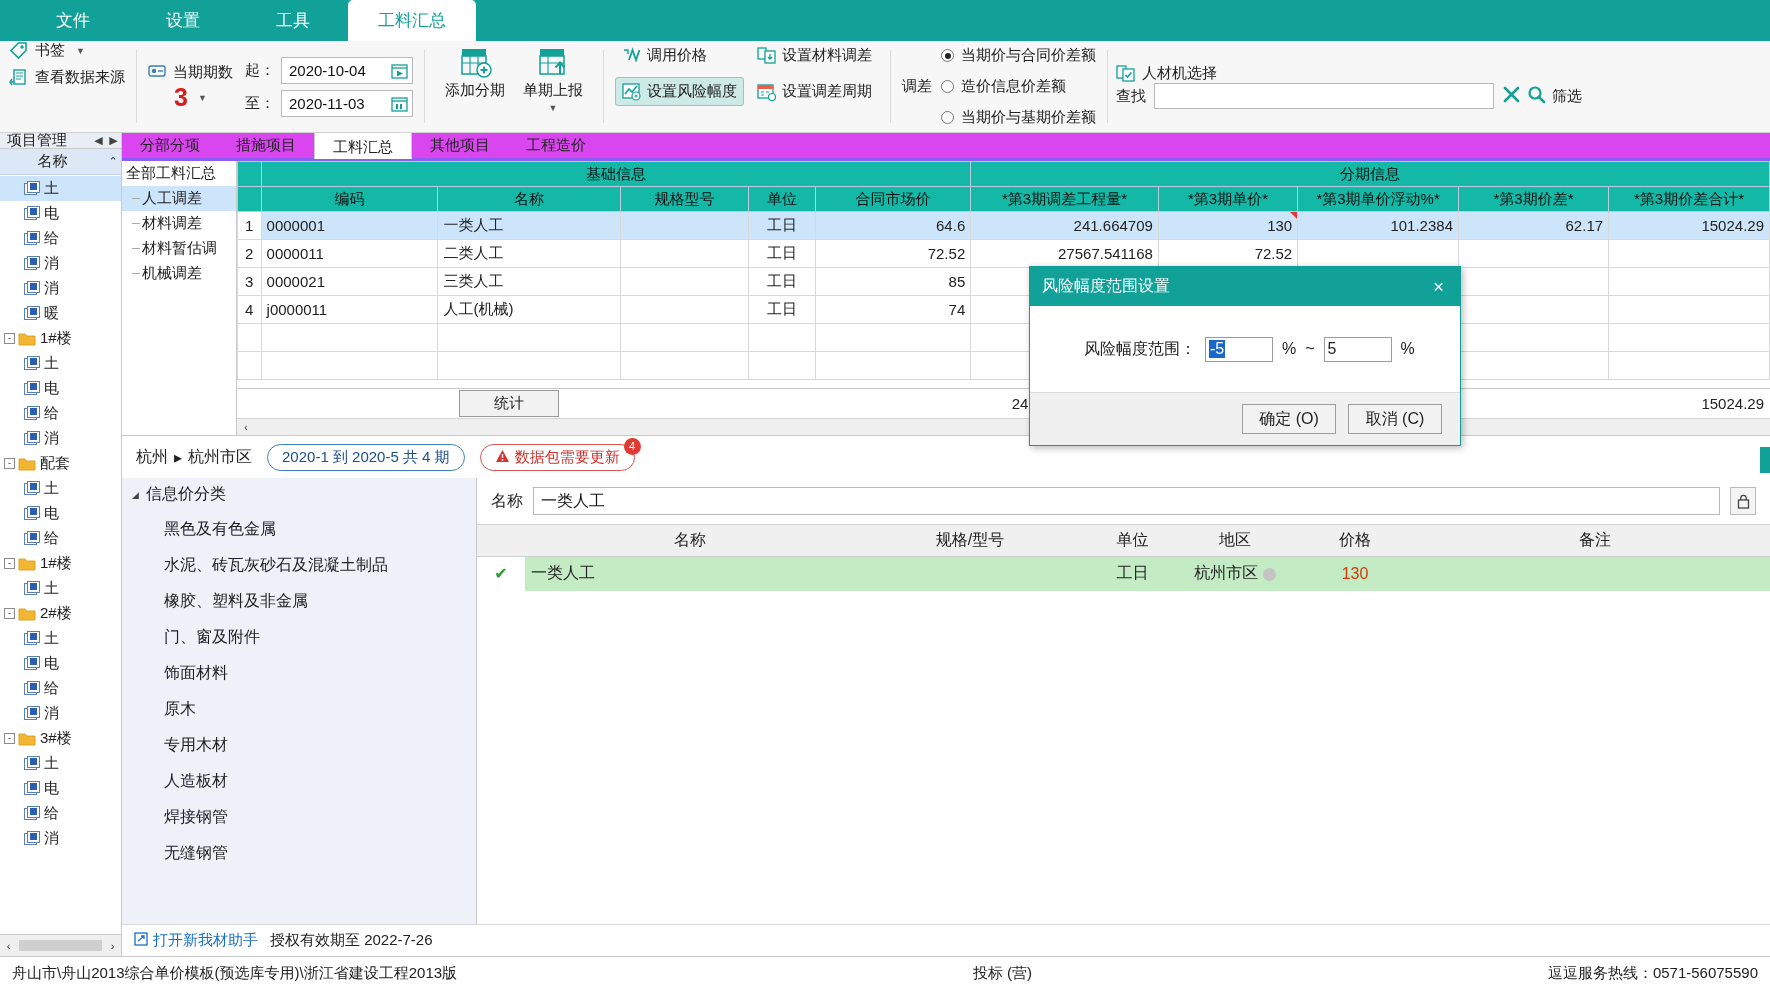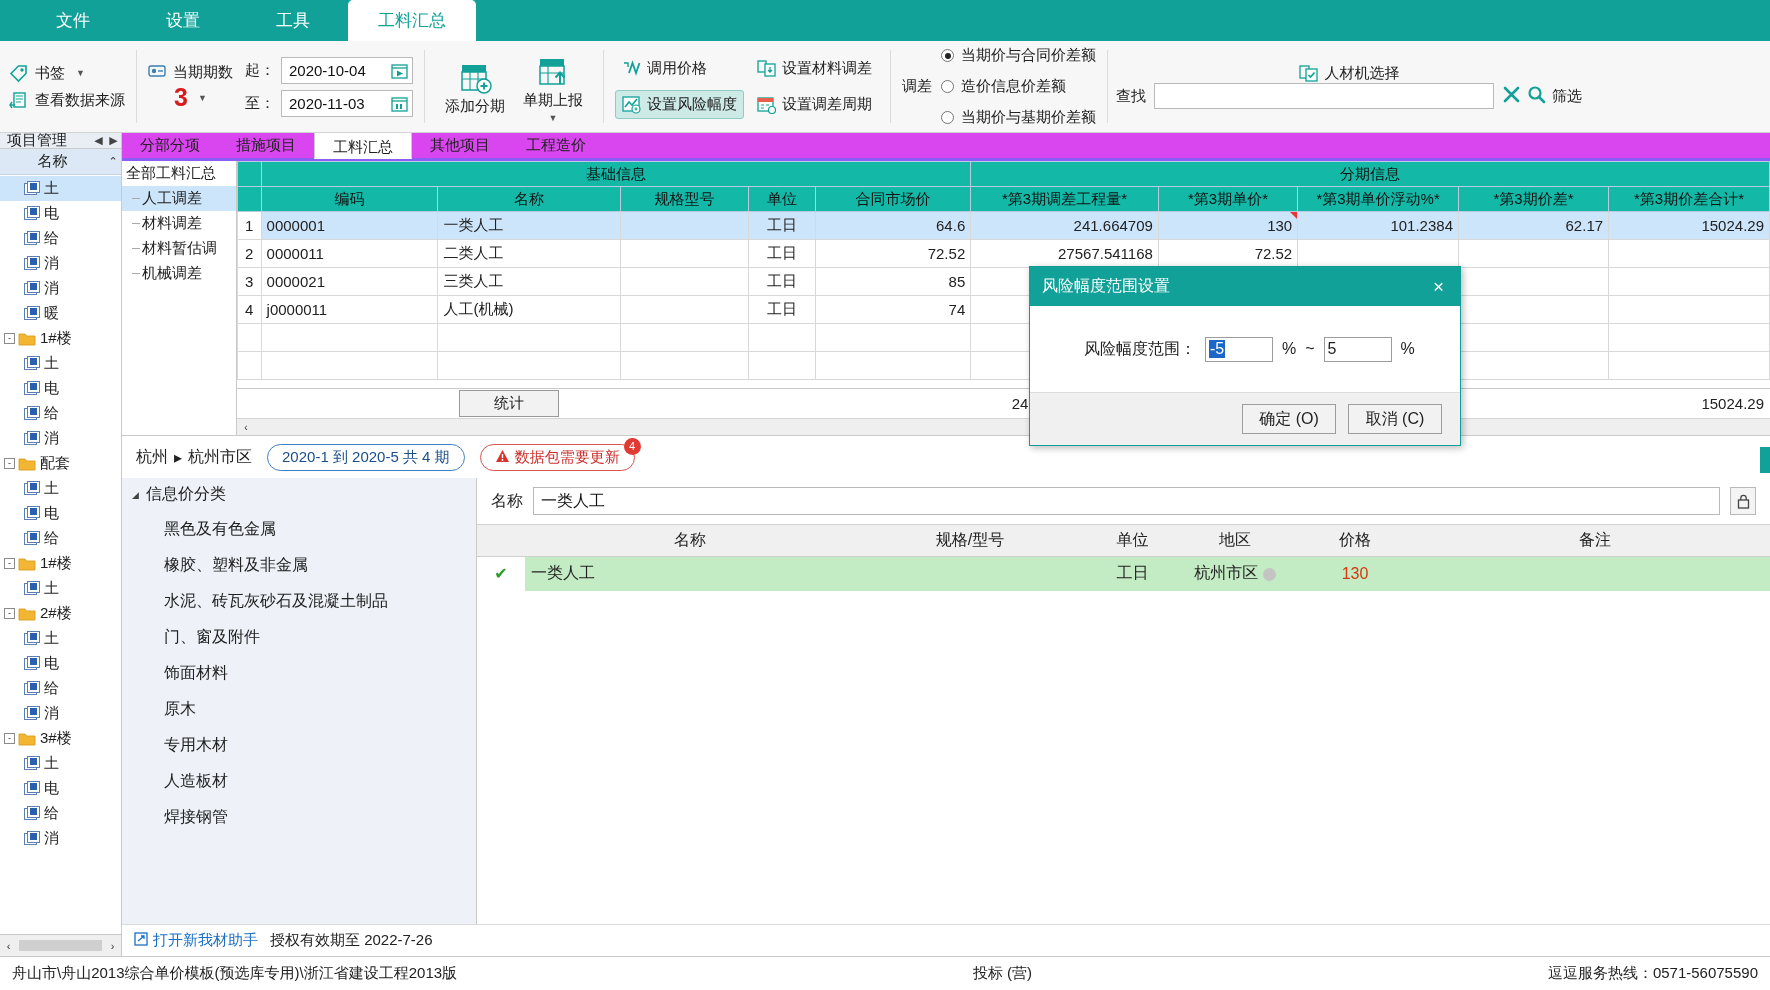--- a/index.html
+++ b/index.html
@@ -24,21 +24,21 @@
   }
   .ribbon-tab.active {
     background: #ffffff; color: #11a198; border-radius: 5px 5px 0 0;
   }
 
   
   .ribbon-body {
     height: 92px; background: #f7f7f7; border-bottom: 1px solid #d3d3d3;
     display: flex; align-items: stretch; flex: 0 0 92px; position: relative;
   }
-  .rgroup { display: flex; align-items: center; padding: 0 9px; height: 100%; }
+  .rgroup { display: flex; align-items: flex-start; padding: 0 9px; height: 100%; }
   .rsep { width: 1px; background: #dcdcdc; margin: 9px 2px; align-self: stretch; }
 
   .vstack { display: flex; flex-direction: column; justify-content: center; gap: 8px; }
   .rb-item { display: flex; align-items: center; gap: 7px; font-size: 15px; color: #222; white-space: nowrap; }
   .rb-item .glyph { width: 19px; height: 19px; display: inline-flex; align-items: center; justify-content: center; flex: 0 0 19px; }
   .caret { font-size: 9px; color: #555; margin-left: 4px; }
 
   
   .period-wrap { display: flex; align-items: center; gap: 8px; }
   .period-left { display: flex; flex-direction: column; align-items: center; gap: 3px; }
@@ -925,28 +925,29 @@
         </div>
 
         <div class="lower-body">
           <div class="cls-pane">
             <div class="cls-root">
               <span class="tri">◢</span>
               <span>信息价分类</span>
             </div>
             <div id="cls-host">
                 <div class="cls-item">黑色及有色金属</div>
+                <div class="cls-item">水泥、砖瓦灰砂石及混凝土制品</div>
                 <div class="cls-item">橡胶、塑料及非金属</div>
-                <div class="cls-item">水泥、砖瓦灰砂石及混凝土制品</div>
                 <div class="cls-item">门、窗及附件</div>
                 <div class="cls-item">饰面材料</div>
                 <div class="cls-item">原木</div>
                 <div class="cls-item">专用木材</div>
                 <div class="cls-item">人造板材</div>
                 <div class="cls-item">焊接钢管</div>
+                <div class="cls-item">无缝钢管</div>
               </div>
           </div>
 
           <div class="res-pane">
             <div class="res-search">
               <span class="lb">名称</span>
               <div class="res-inp">
                 <span>一类人工</span>
               </div>
               <div class="res-lock">

